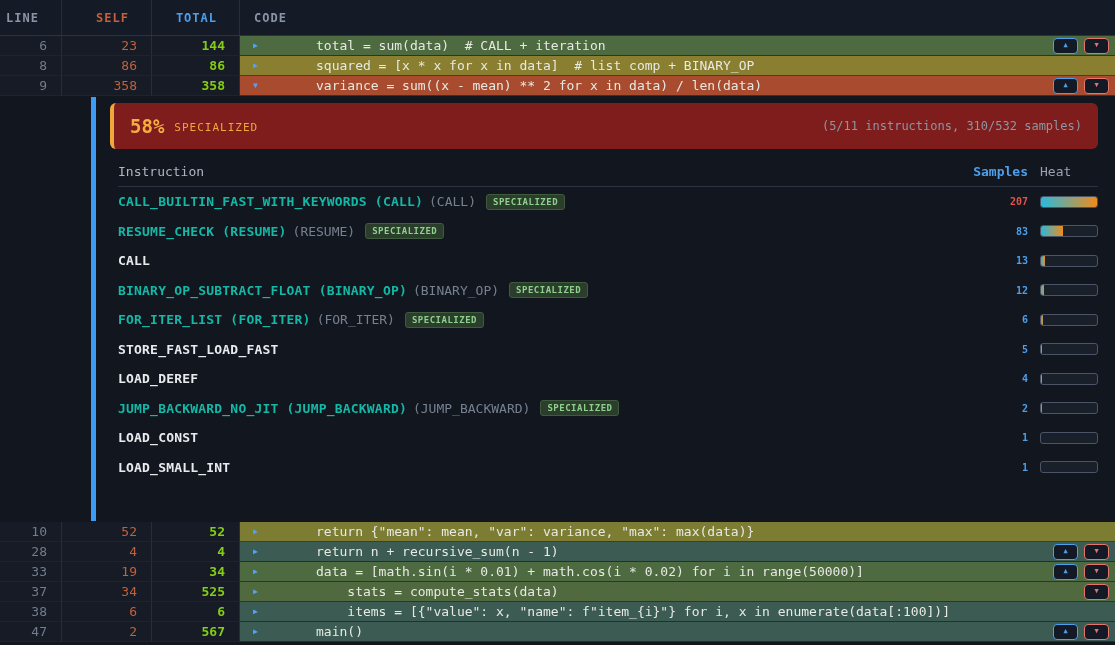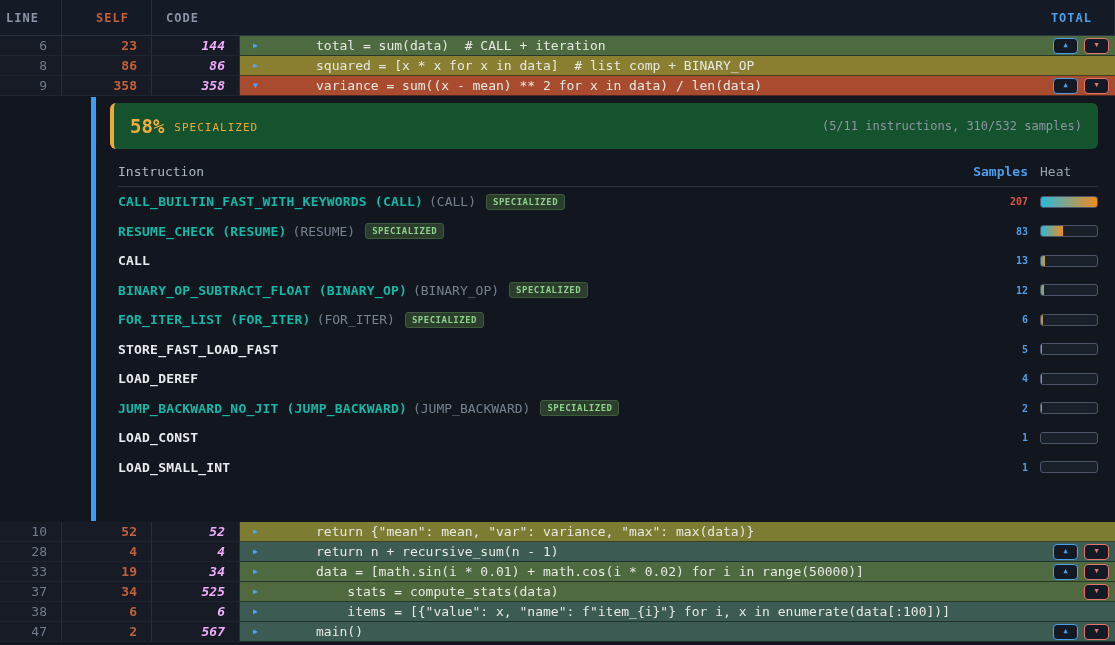--- a/index.html
+++ b/index.html
@@ -18,22 +18,22 @@
     color:#8b94a7; border-right:1px solid #262e3c;
   }
   .thead .hcell.code-h { justify-content:flex-start; padding-left:14px; border-right:none; }
   .code-row { height:20px; }
   .num-cell {
     background:#161b25; border-right:1px solid #262e3c; border-bottom:1px solid #1d2430;
     display:flex; align-items:center; justify-content:flex-end; padding-right:14px;
     font-size:13px;
   }
   .num-line { color:#737d8e; }
-  .num-self { color:#c4603a; font-weight:bold; }
-  .num-total { color:#f0abfc; font-weight:bold;font-style:italic; }
+  .num-self { color:#c4603a; font-weight:normal; }
+  .num-total { color:#84cc16; font-weight:bold; }
   .code-cell { position:relative; display:flex; align-items:center; border-bottom:1px solid rgba(10,14,20,.55); }
   .expander {
     position:absolute; left:13px; top:50%; transform:translateY(-50%);
     font-size:8px; color:#4da3ff; cursor:pointer; line-height:1;
   }
   .code-text {
     margin-left:76px; font-family:"DejaVu Sans Mono", monospace;
     font-size:13px; color:#e7e9e3; white-space:pre;
   }
   .nav { position:absolute; right:6px; top:50%; transform:translateY(-50%); display:flex; gap:6px; }
@@ -42,21 +42,21 @@
     display:flex; align-items:center; justify-content:center;
     font-size:7px; line-height:1; cursor:pointer;
   }
   .navbtn.up { border:1.5px solid #4d9fec; color:#4d9fec; }
   .navbtn.down { border:1.5px solid #e8756b; color:#e8756b; }
   
   .panel { position:relative; height:426px; }
   .panel-line { position:absolute; left:91px; top:1px; bottom:1px; width:5px; background:#3d9cf6; }
   .panel-content { position:absolute; left:110px; right:17px; top:7px; }
   .summary-box {
-    height:46px; background:#14532d; border-left:4px solid #f0a73c;
+    height:46px; background:#7f1d1d; border-left:4px solid #f0a73c;
     border-radius:6px; display:flex; align-items:center; padding:1px 16px;
   }
   .pct { font-size:19px; font-weight:bold; color:#f5ad42; }
   .pct-label { font-size:11px; color:#f0a73c; letter-spacing:1px; margin-left:10px; margin-top:2px; }
   .summary-meta { margin-left:auto; font-size:12px; color:#8e95a3; }
   .ins-table { margin-left:8px; margin-top:8px; }
   .ins-head {
     display:flex; align-items:center; height:30px; font-size:13px;
     border-bottom:1px solid #2b3342; color:#aeb6c2;
   }
@@ -79,22 +79,22 @@
   }
   .heat-fill { height:100%; background:linear-gradient(90deg,#29b9dd,#ef8b1e); }
 </style>
 </head>
 <body>
 
 <div>
   <div class="grid-row thead">
     <div class="hcell">LINE</div>
     <div class="hcell" style="color:#c4603a;">SELF</div>
+    <div class="hcell" style="color:#4d9fec;">TOTAL</div>
     <div class="hcell code-h">CODE</div>
-    <div class="hcell" style="color:#4d9fec;">TOTAL</div>
   </div>
   <div id="top-rows">
       <div class="grid-row code-row">
         <div class="num-cell num-line">6</div>
         <div class="num-cell num-self">23</div>
         <div class="num-cell num-total">144</div>
         <div class="code-cell" style="background: rgb(78, 106, 64);">
           <span class="expander">▶</span>
           <span class="code-text">total = sum(data)  # CALL + iteration</span>
           <div class="nav">

